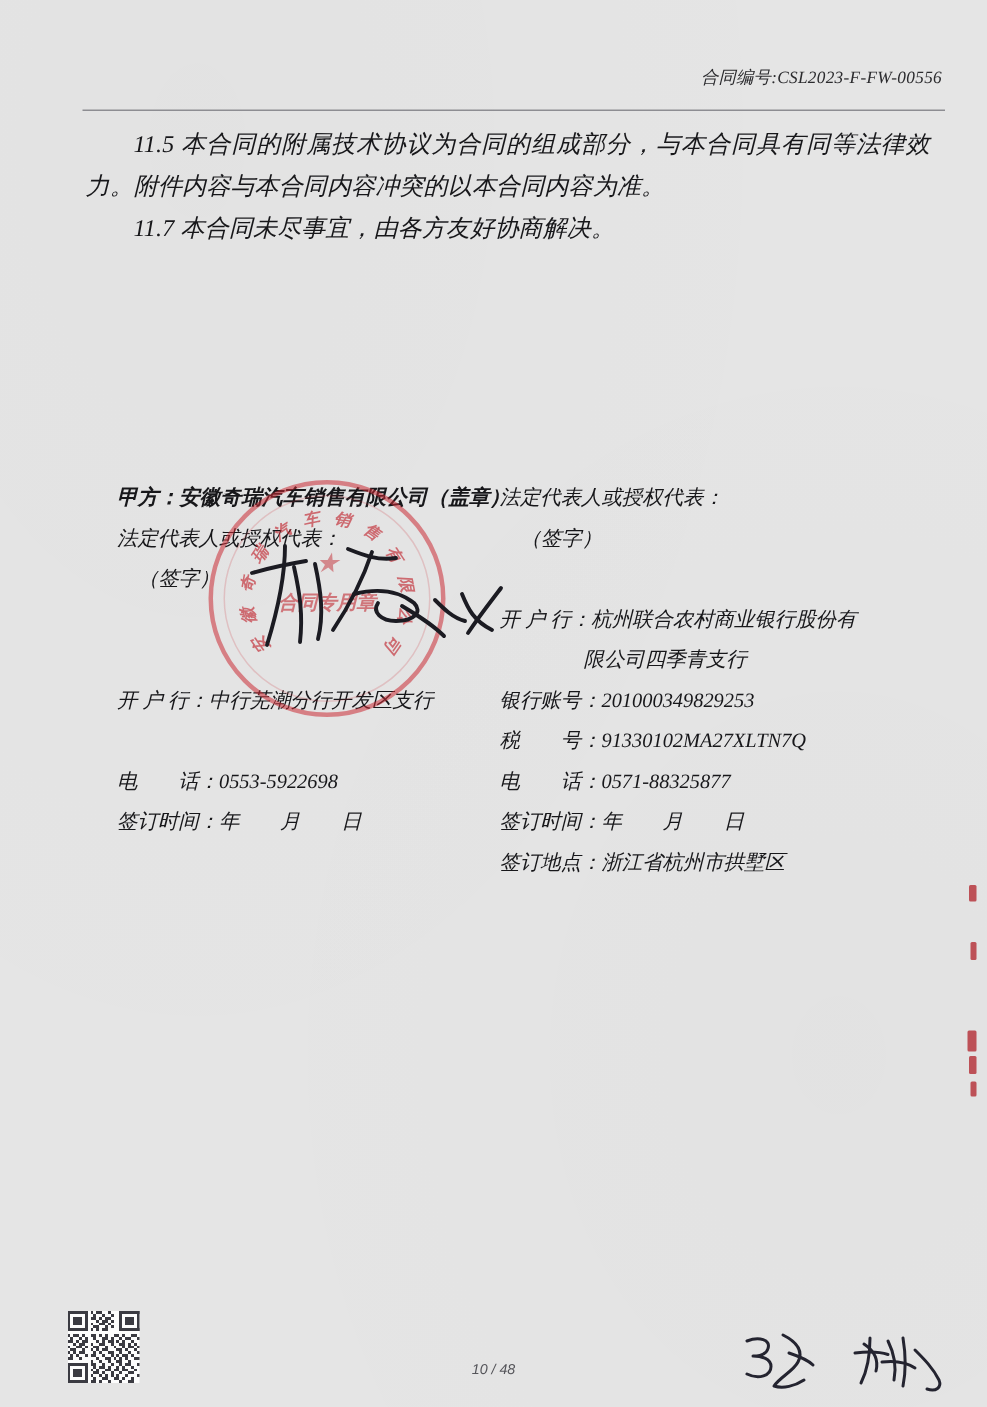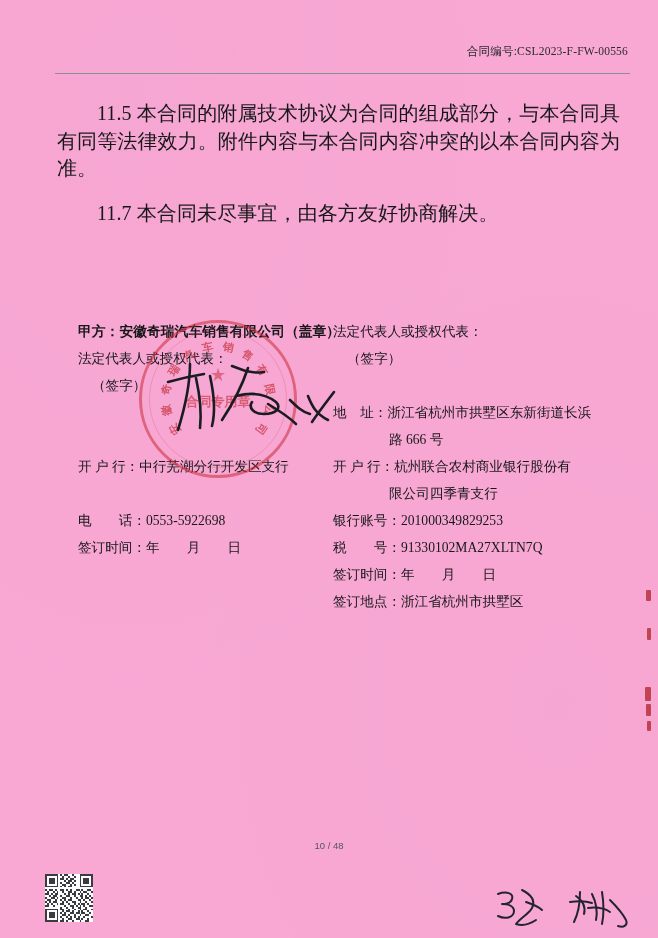--- a/index.html
+++ b/index.html
@@ -4,24 +4,25 @@
 <style>
   html, body {
     margin: 0;
     padding: 0;
     background: #ffffff;
   }
   .page {
     position: relative;
     width: 658px;
     height: 938px;
-    background: #f9a8d4;
+    background: #e5e5e5;
     overflow: hidden;
     font-family: "Liberation Serif", "DejaVu Serif", serif;
     color: #1d1d1f;
+    font-style: italic;
   }
   
   .paper-grain {
     position: absolute;
     inset: 0;
     background:
       radial-gradient(ellipse at 20% 10%, rgba(0,0,0,0.012), rgba(0,0,0,0) 60%),
       radial-gradient(ellipse at 85% 75%, rgba(0,0,0,0.010), rgba(0,0,0,0) 55%);
     pointer-events: none;
   }
@@ -45,26 +46,26 @@
     background: #8d8d92;
   }
 
   .body-text {
     position: absolute;
     left: 57px;
     top: 83px;
     width: 563px;
   }
   .para {
-    font-size: 20px;
+    font-size: 16px;
     line-height: 27.5px;
     text-indent: 2em;
     text-align: justify;
     text-justify: inter-ideograph;
-    margin: 17px 0 1px 0;
+    margin: 0 0 1px 0;
     color: #17171a;
     letter-spacing: 0.1px;
   }
 
   
   .sig-block {
     position: absolute;
     top: 318px;
     left: 0;
     width: 658px;
@@ -173,21 +174,21 @@
   .qr {
     position: absolute;
     left: 45px;
     top: 874px;
     width: 48px;
     height: 48px;
   }
   .page-num {
     position: absolute;
     left: 0;
-    top: 840px;
+    top: 908px;
     width: 658px;
     text-align: center;
     font-size: 9.5px;
     color: #55555a;
     font-family: "Liberation Sans", sans-serif;
   }
   .handsig-b {
     position: absolute;
     left: 492px;
     top: 882px;
@@ -229,32 +230,31 @@
       <div class="kv">
         <span class="k">签订时间：</span><span class="v">年　　月　　日</span>
       </div>
     </div>
 
     <div class="col col-b">
       <div class="sig-line">法定代表人或授权代表：</div>
       <div class="sig-line sig-paren">（签字）</div>
       <div class="spacer-line"></div>
       <div class="kv-wrap">
-        <span class="k">地　址：</span><span class="v">浙江省杭州市拱墅区东新街道长浜</span>
-        <span class="indent-cont">路 666 号</span>
-      </div>
-      <div class="kv-wrap">
         <span class="k">开 户 行：</span><span class="v">杭州联合农村商业银行股份有</span>
         <span class="indent-cont">限公司四季青支行</span>
       </div>
       <div class="kv">
         <span class="k">银行账号：</span><span class="v">201000349829253</span>
       </div>
       <div class="kv">
         <span class="k">税　　号：</span><span class="v">91330102MA27XLTN7Q</span>
+      </div>
+      <div class="kv">
+        <span class="k">电　　话：</span><span class="v">0571-88325877</span>
       </div>
       <div class="kv">
         <span class="k">签订时间：</span><span class="v">年　　月　　日</span>
       </div>
       <div class="kv">
         <span class="k">签订地点：</span><span class="v">浙江省杭州市拱墅区</span>
       </div>
     </div>
   </div>
 

